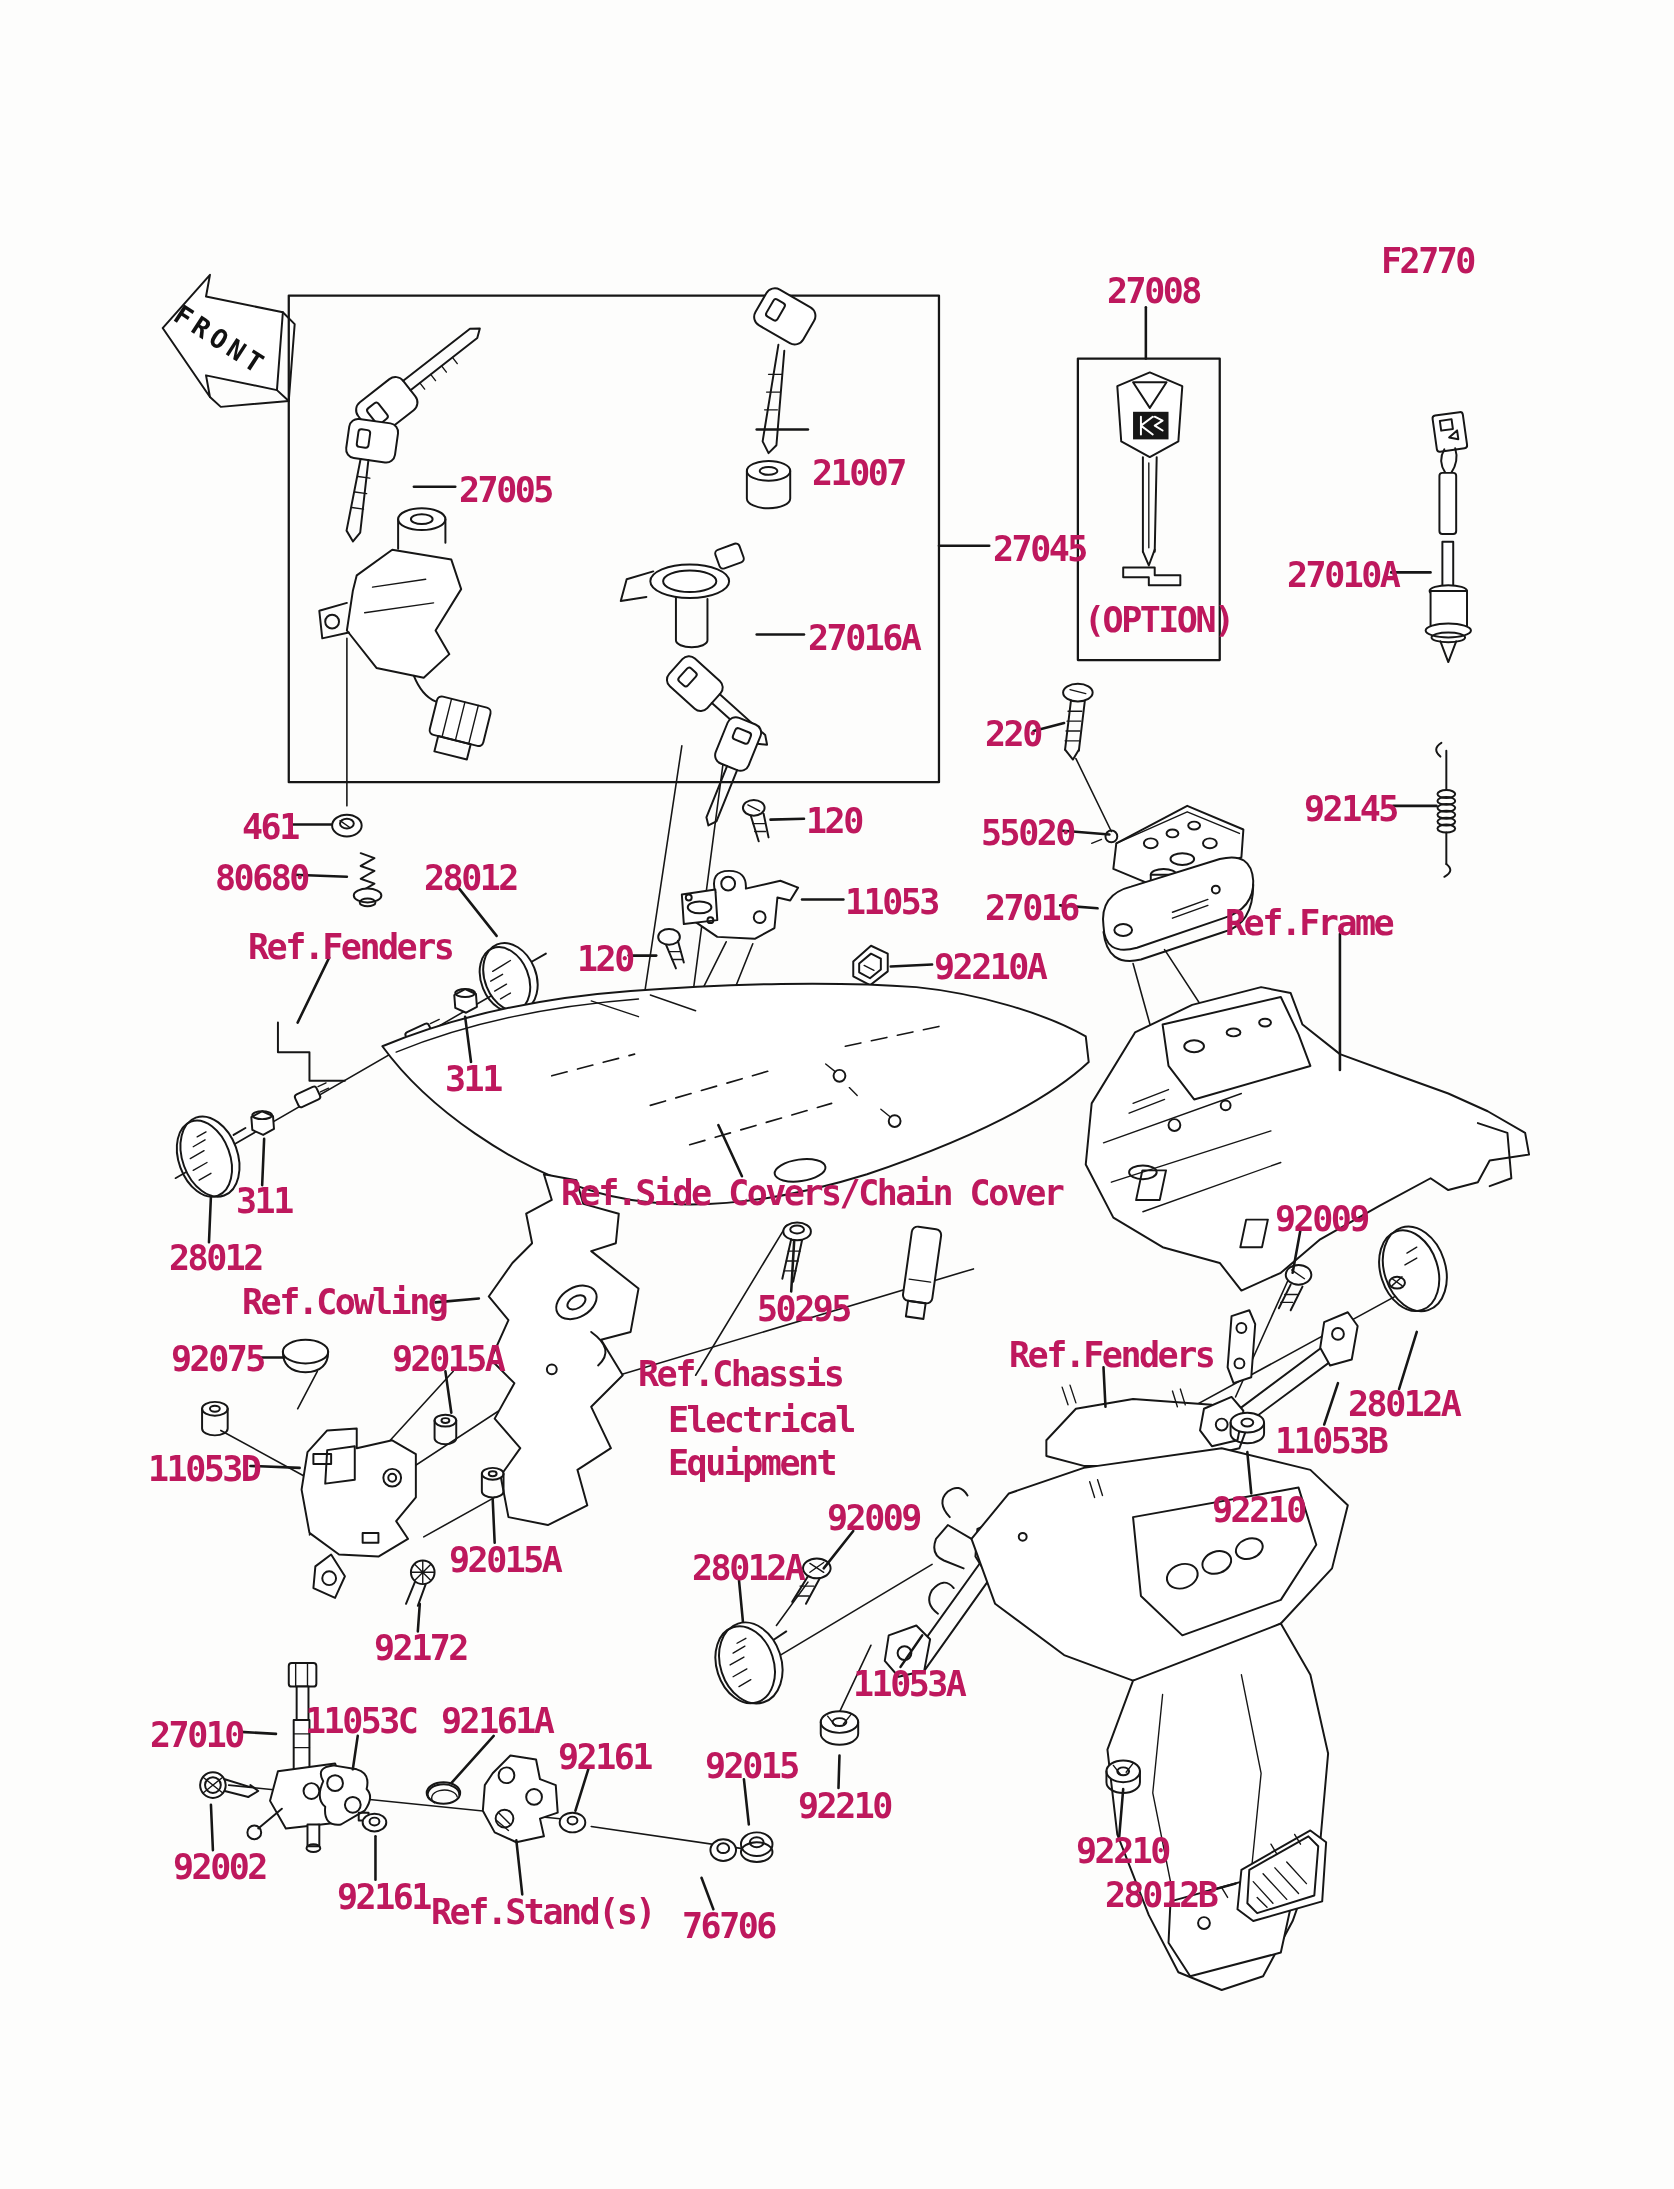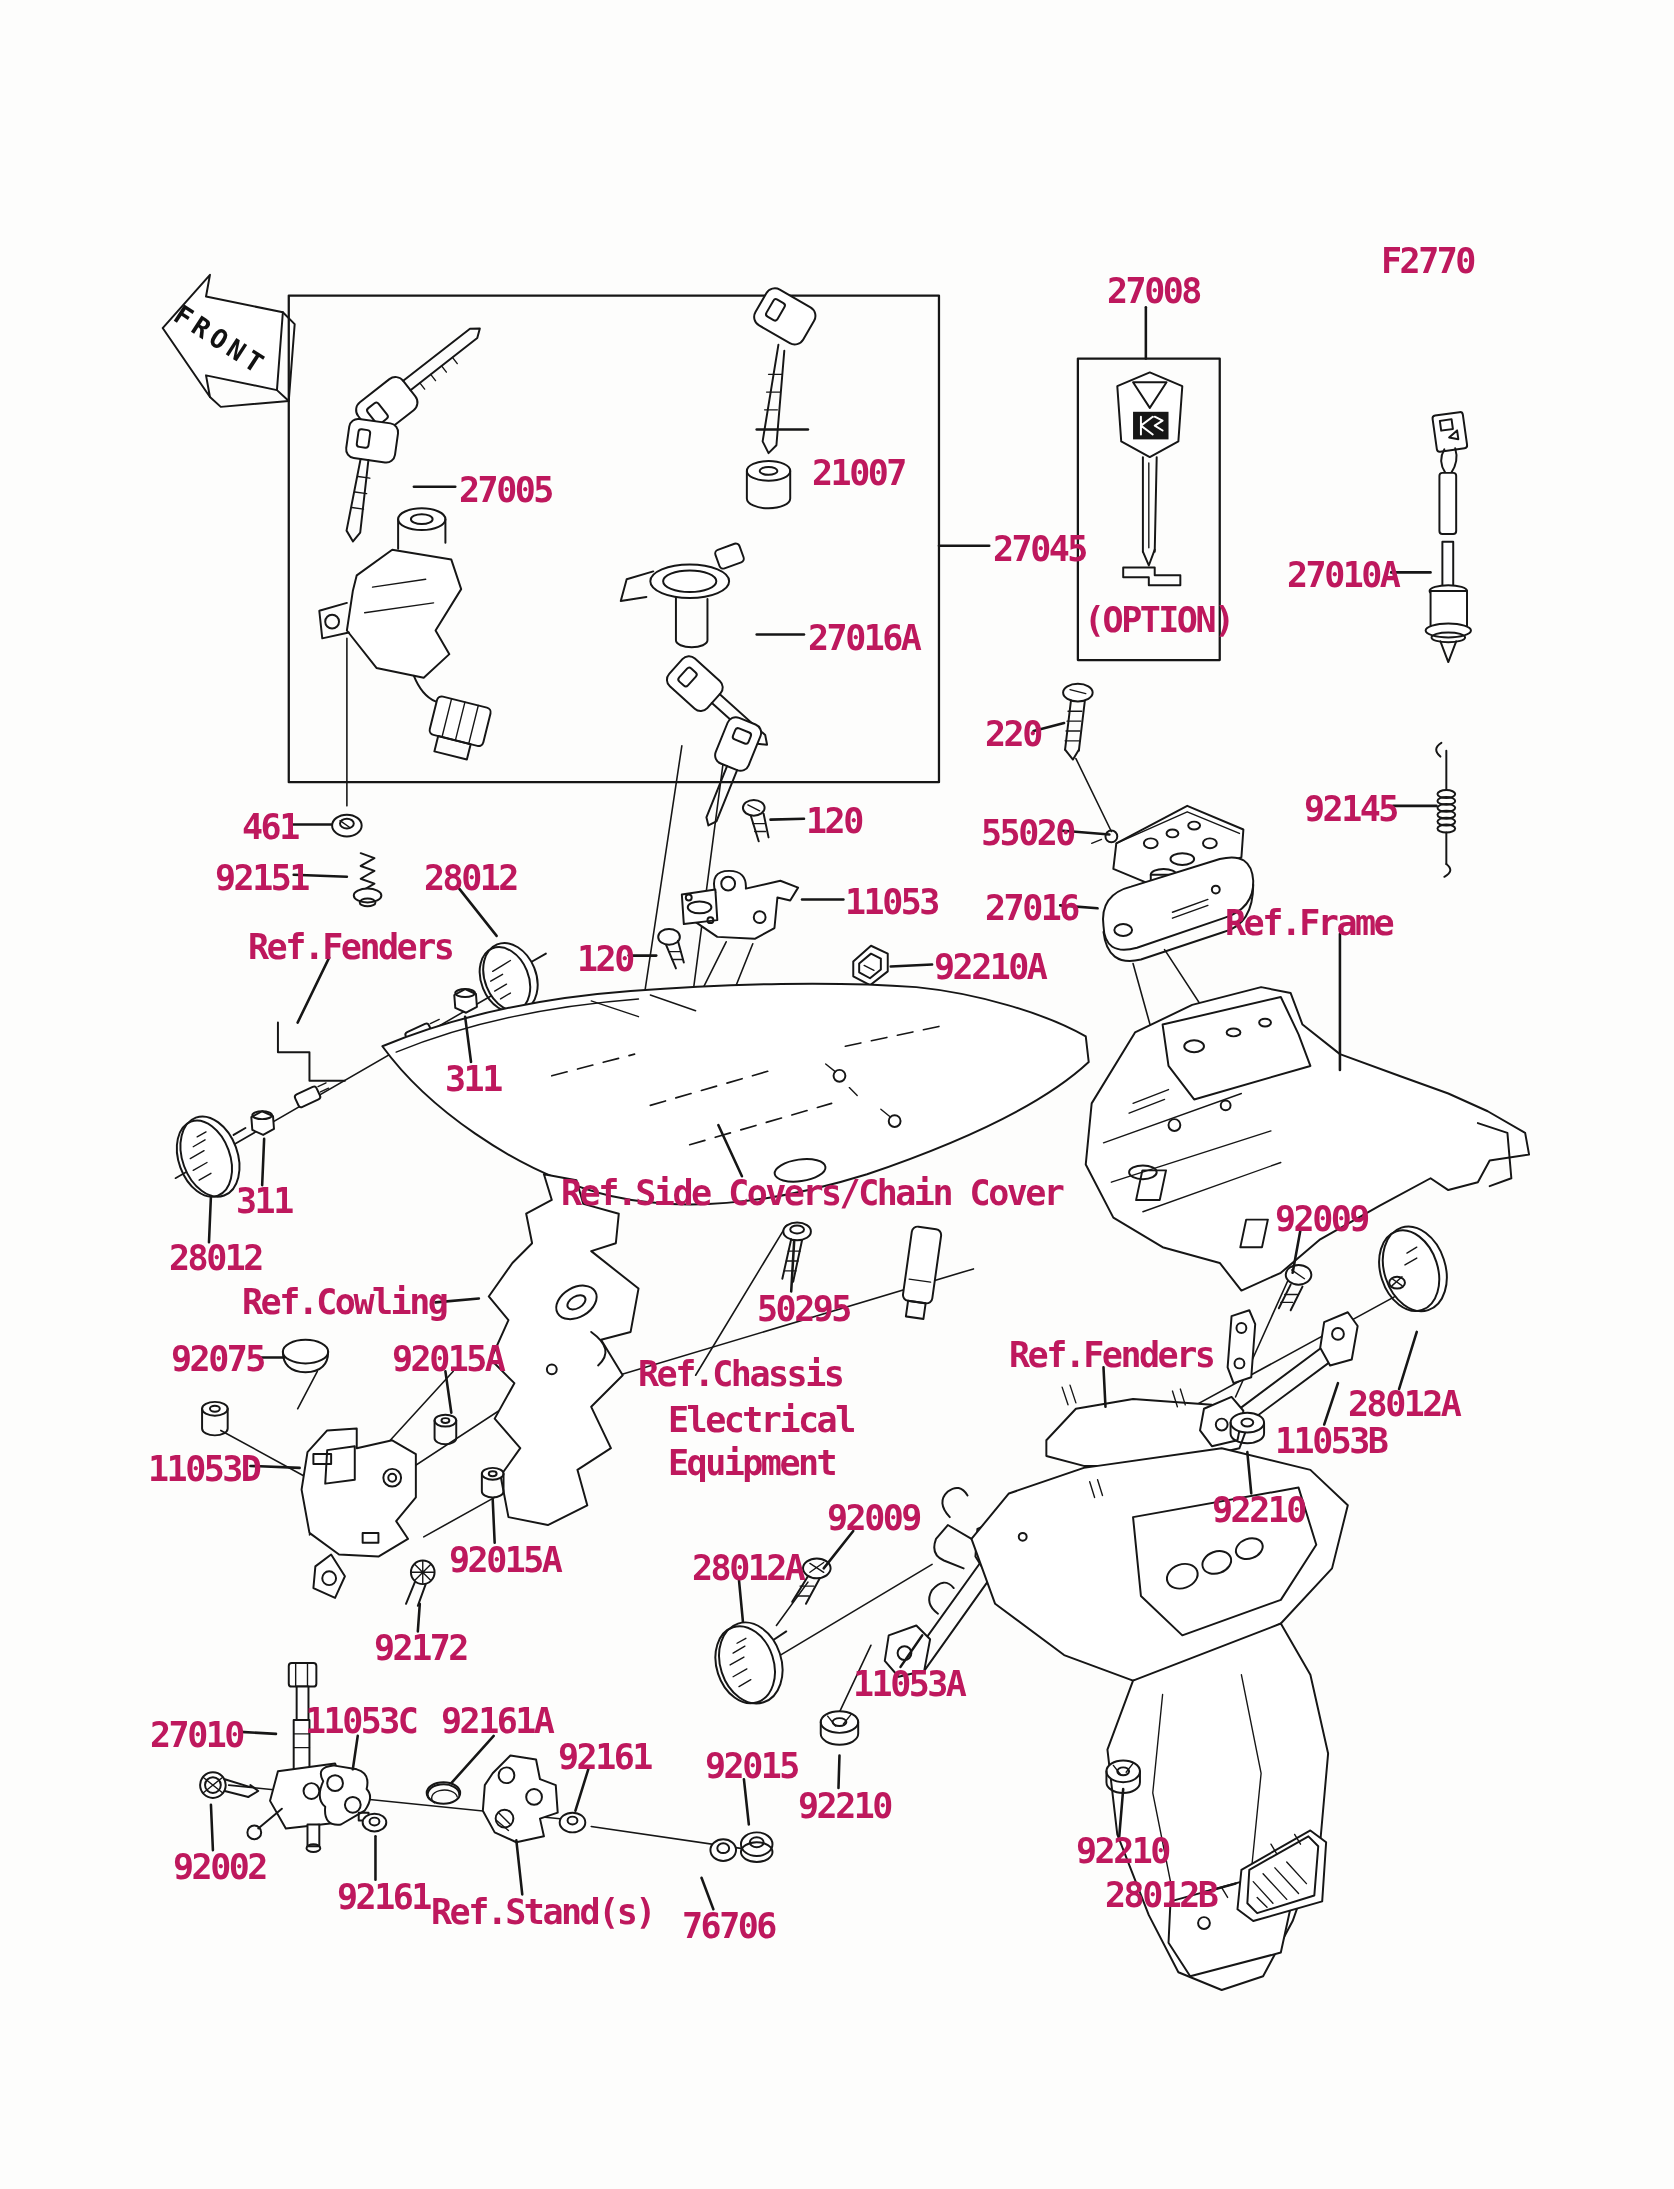--- a/index.html
+++ b/index.html
@@ -569,21 +569,21 @@
       <div class="part-label" style="left: 993px; top: 532px;">27045</div>
       <div class="part-label" style="left: 808px; top: 621px;">27016A</div>
       <div class="part-label" style="left: 1084px; top: 603px;">(OPTION)</div>
       <div class="part-label" style="left: 1287px; top: 558px;">27010A</div>
       <div class="part-label" style="left: 985px; top: 717px;">220</div>
       <div class="part-label" style="left: 1304px; top: 792px;">92145</div>
       <div class="part-label" style="left: 981px; top: 816px;">55020</div>
       <div class="part-label" style="left: 985px; top: 891px;">27016</div>
       <div class="part-label" style="left: 1225px; top: 906px;">Ref.Frame</div>
       <div class="part-label" style="left: 242px; top: 810px;">461</div>
-      <div class="part-label" style="left: 215px; top: 861px;">92151</div>
+      <div class="part-label" style="left: 215px; top: 861px;">80680</div>
       <div class="part-label" style="left: 424px; top: 861px;">28012</div>
       <div class="part-label" style="left: 806px; top: 804px;">120</div>
       <div class="part-label" style="left: 845px; top: 885px;">11053</div>
       <div class="part-label" style="left: 934px; top: 950px;">92210A</div>
       <div class="part-label" style="left: 248px; top: 930px;">Ref.Fenders</div>
       <div class="part-label" style="left: 577px; top: 942px;">120</div>
       <div class="part-label" style="left: 445px; top: 1062px;">311</div>
       <div class="part-label" style="left: 236px; top: 1184px;">311</div>
       <div class="part-label" style="left: 169px; top: 1241px;">28012</div>
       <div class="part-label" style="left: 561px; top: 1176px;">Ref.Side Covers/Chain Cover</div>

